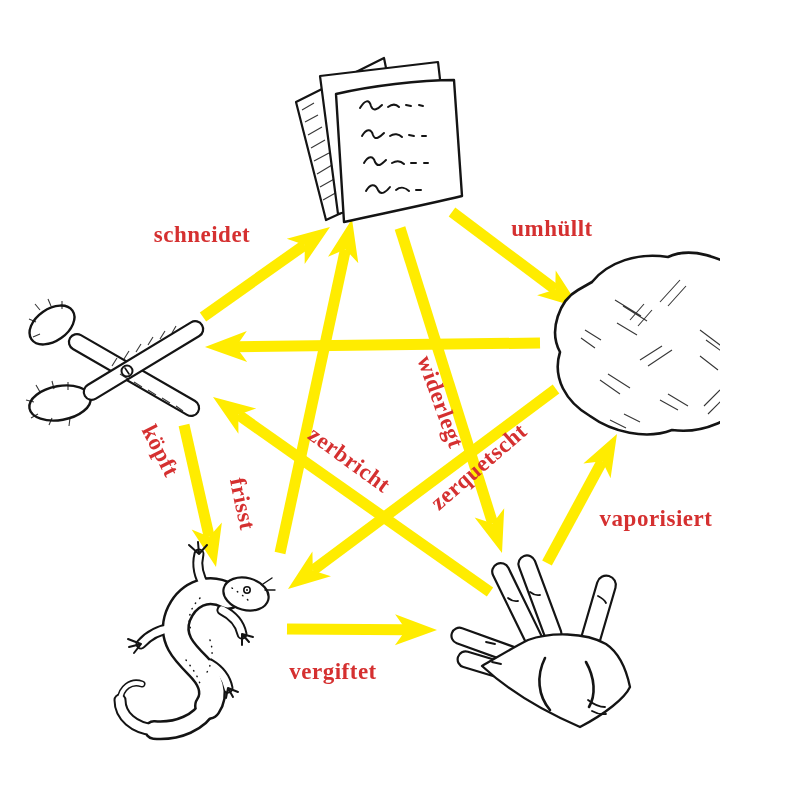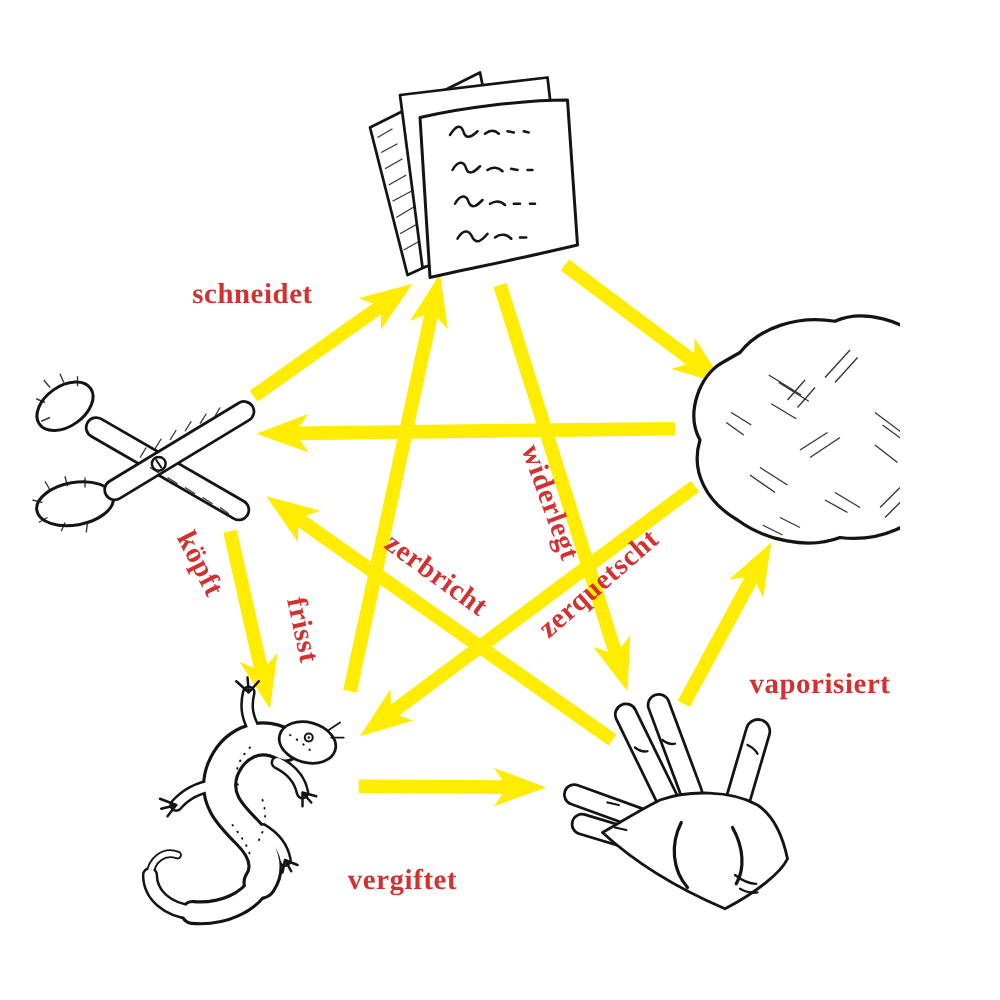--- a/index.html
+++ b/index.html
@@ -132,21 +132,22 @@
       <rect class="ink fillwhite" stroke-width="2.2" x="-39.7" y="-8" width="79.4" height="16" rx="8" transform="translate(496 668.5) rotate(-163.2)"></rect>
       <rect class="ink fillwhite" stroke-width="2.2" x="-37.5" y="-9.5" width="75" height="19" rx="9.5" transform="translate(598.5 612) rotate(-73.7)"></rect>
       <path class="ink fillwhite" stroke-width="2.3" d="M482,666 C510,692 545,712 580,727 C605,714 625,698 630,687 C626,668 618,652 606,644 C585,632 550,632 528,640 C512,648 496,658 482,666 Z"></path>
       <path class="ink" stroke-width="2.6" d="M545,658 C536,676 538,696 550,710 M586,662 C595,678 596,695 589,707"></path>
       <path class="ink" stroke-width="1.8" d="M588,700 q9,7 17,7 M592,711 q7,4 14,3 M508,598 q5,4 10,3 M530,592 q5,4 10,3 M486,642 l9,2 M492,662 l9,2 M598,596 q6,3 8,7"></path>
     </g>
   </svg>
 
   <div class="labels">
     <div class="edge-label" style="left: 202px; top: 235px; transform: translate(-50%, -50%) rotate(0deg);">schneidet</div>
+    <div class="edge-label" style="left: 552px; top: 229px; transform: translate(-50%, -50%) rotate(0deg);">umhüllt</div>
     <div class="edge-label" style="left: 440px; top: 402px; transform: translate(-50%, -50%) rotate(70deg);">widerlegt</div>
     <div class="edge-label" style="left: 349px; top: 460px; transform: translate(-50%, -50%) rotate(36deg);">zerbricht</div>
     <div class="edge-label" style="left: 479px; top: 467px; transform: translate(-50%, -50%) rotate(-41deg);">zerquetscht</div>
     <div class="edge-label" style="left: 160px; top: 451px; transform: translate(-50%, -50%) rotate(63deg);">köpft</div>
     <div class="edge-label" style="left: 242px; top: 504px; transform: translate(-50%, -50%) rotate(78deg);">frisst</div>
-    <div class="edge-label" style="left: 656px; top: 519px; transform: translate(-50%, -50%) rotate(0deg); margin-top: 28px;">vaporisiert</div>
-    <div class="edge-label" style="left: 322px; top: 672px; transform: translate(-50%, -50%) rotate(0deg); margin-top: 32px;">vergiftet</div>
+    <div class="edge-label" style="left: 656px; top: 519px; transform: translate(-50%, -50%) rotate(0deg);">vaporisiert</div>
+    <div class="edge-label" style="left: 333px; top: 672px; transform: translate(-50%, -50%) rotate(0deg);">vergiftet</div>
   </div>
 </div>
 
 </body></html>

